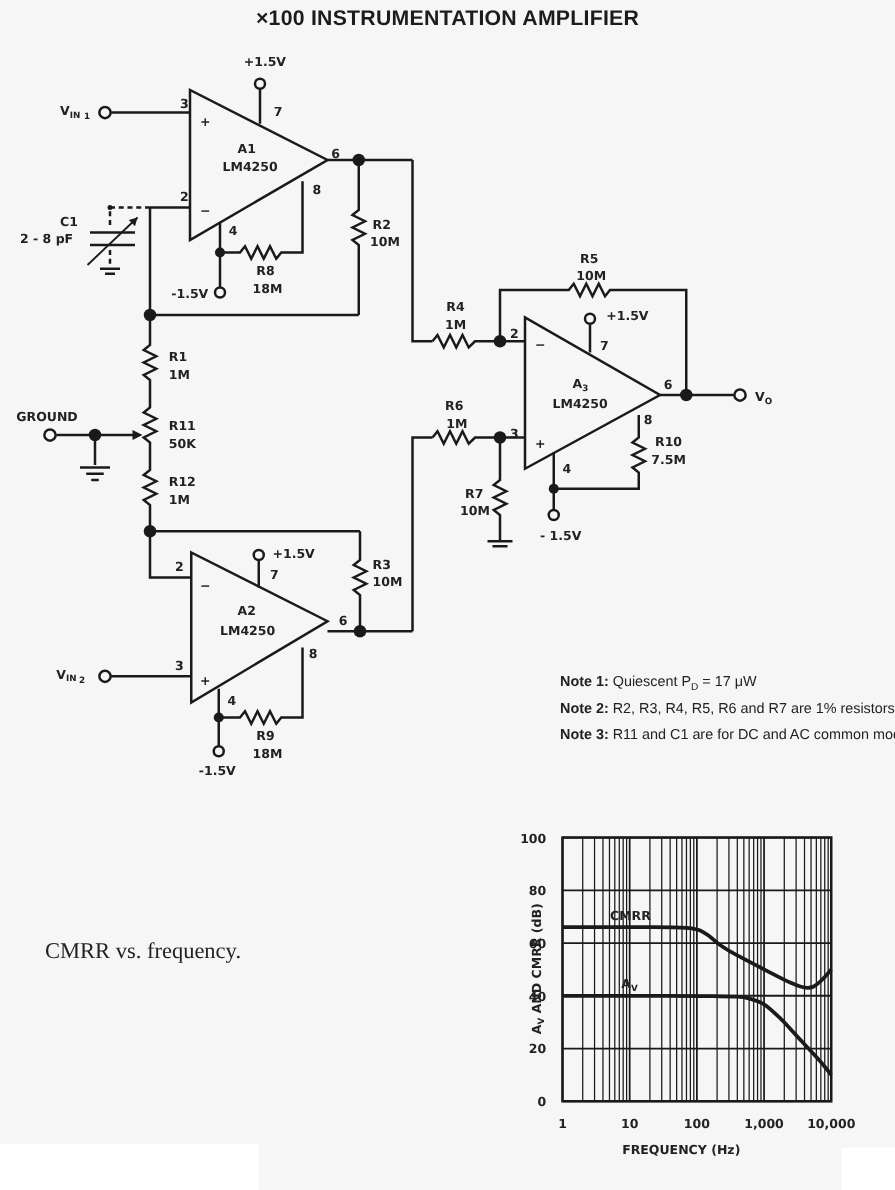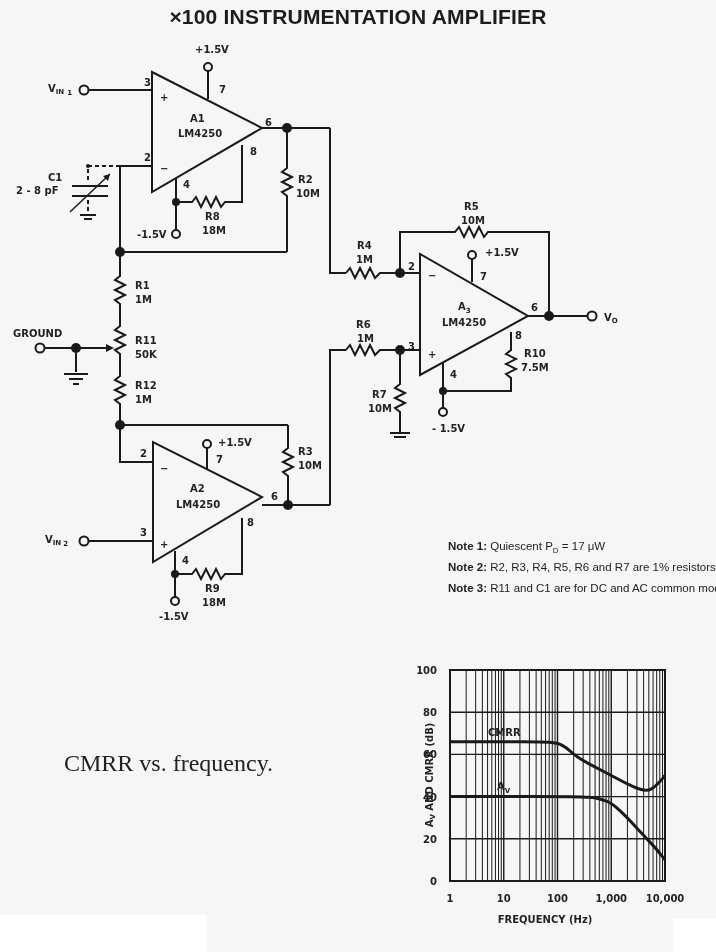--- a/index.html
+++ b/index.html
@@ -4,34 +4,34 @@
 <style>
   html, body { margin: 0; padding: 0; }
   body {
     width: 716px; height: 952px; position: relative; overflow: hidden;
     background: #f6f6f6;
     font-family: "Liberation Sans", sans-serif;
     color: #1a1a1a;
   }
   .title {
     position: absolute; left: 0; width: 716px; top: 5px; text-align: center;
-    font-family: "Liberation Sans", sans-serif; font-weight: bold; font-size: 21px;
+    font-family: "Liberation Sans", sans-serif; font-weight: bold; font-size: 17px;
     letter-spacing: 0.2px; color: #1c1c1c;
   }
   svg { position: absolute; left: 0; top: 0; }
   .lbl { font-family: "DejaVu Sans", sans-serif; font-size: 10px; font-weight: bold; fill: #222; }
   .pin { font-family: "DejaVu Sans", sans-serif; font-size: 10px; font-weight: bold; fill: #222; }
   .note {
     position: absolute; left: 408px; font-family: "Liberation Sans", sans-serif;
     font-size: 11.5px; color: #222; white-space: nowrap;
   }
   .note b { font-weight: bold; padding-left: 40px; }
   .caption {
     position: absolute; left: 36px; top: 750px;
-    font-family: "Liberation Serif", serif; font-size: 24px; color: #222; margin-left: 28px;
+    font-family: "Liberation Serif", serif; font-size: 18px; color: #222;
   }
   .wire { stroke: #1a1a1a; stroke-width: 2; fill: none; }
   .amp { stroke: #1a1a1a; stroke-width: 2; fill: none; }
   .dot { fill: #1a1a1a; }
   .term { fill: #f6f6f6; stroke: #1a1a1a; stroke-width: 2; }
   .white-patch { position: absolute; background: #ffffff; }
   .ctick { font-family: "DejaVu Sans", sans-serif; font-size: 10px; font-weight: bold; fill: #222; }
 </style>
 </head>
 <body>

